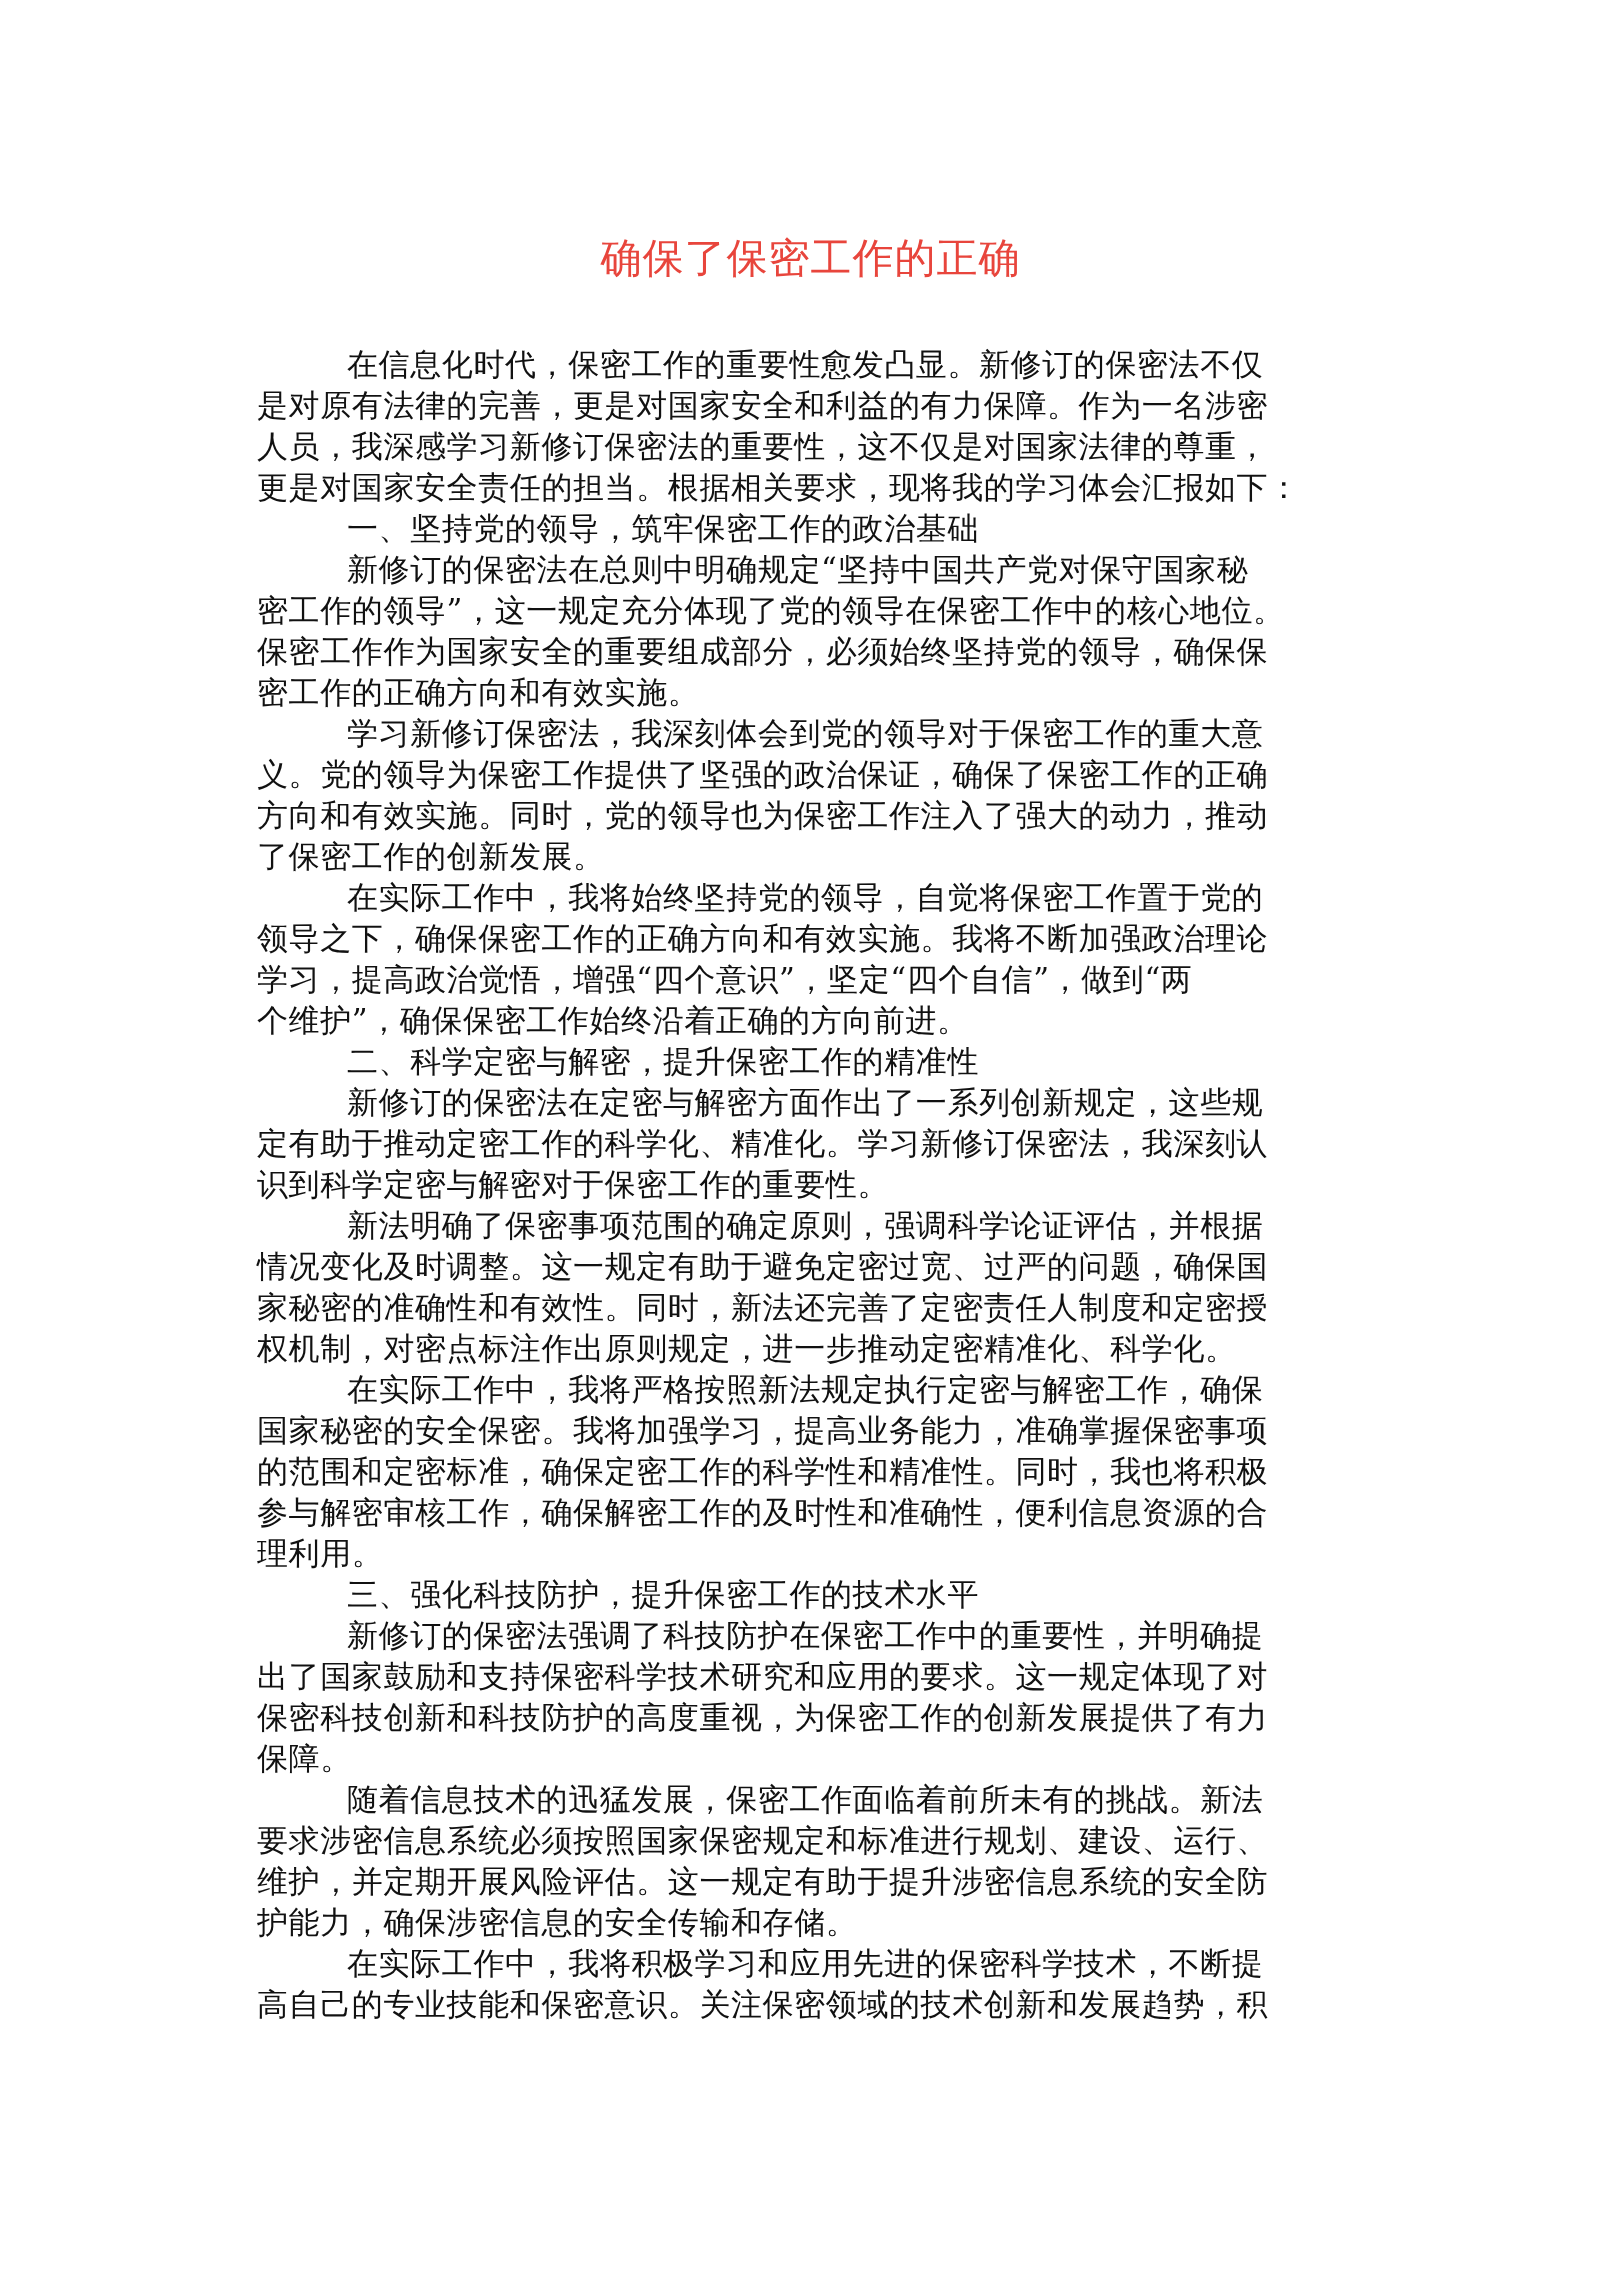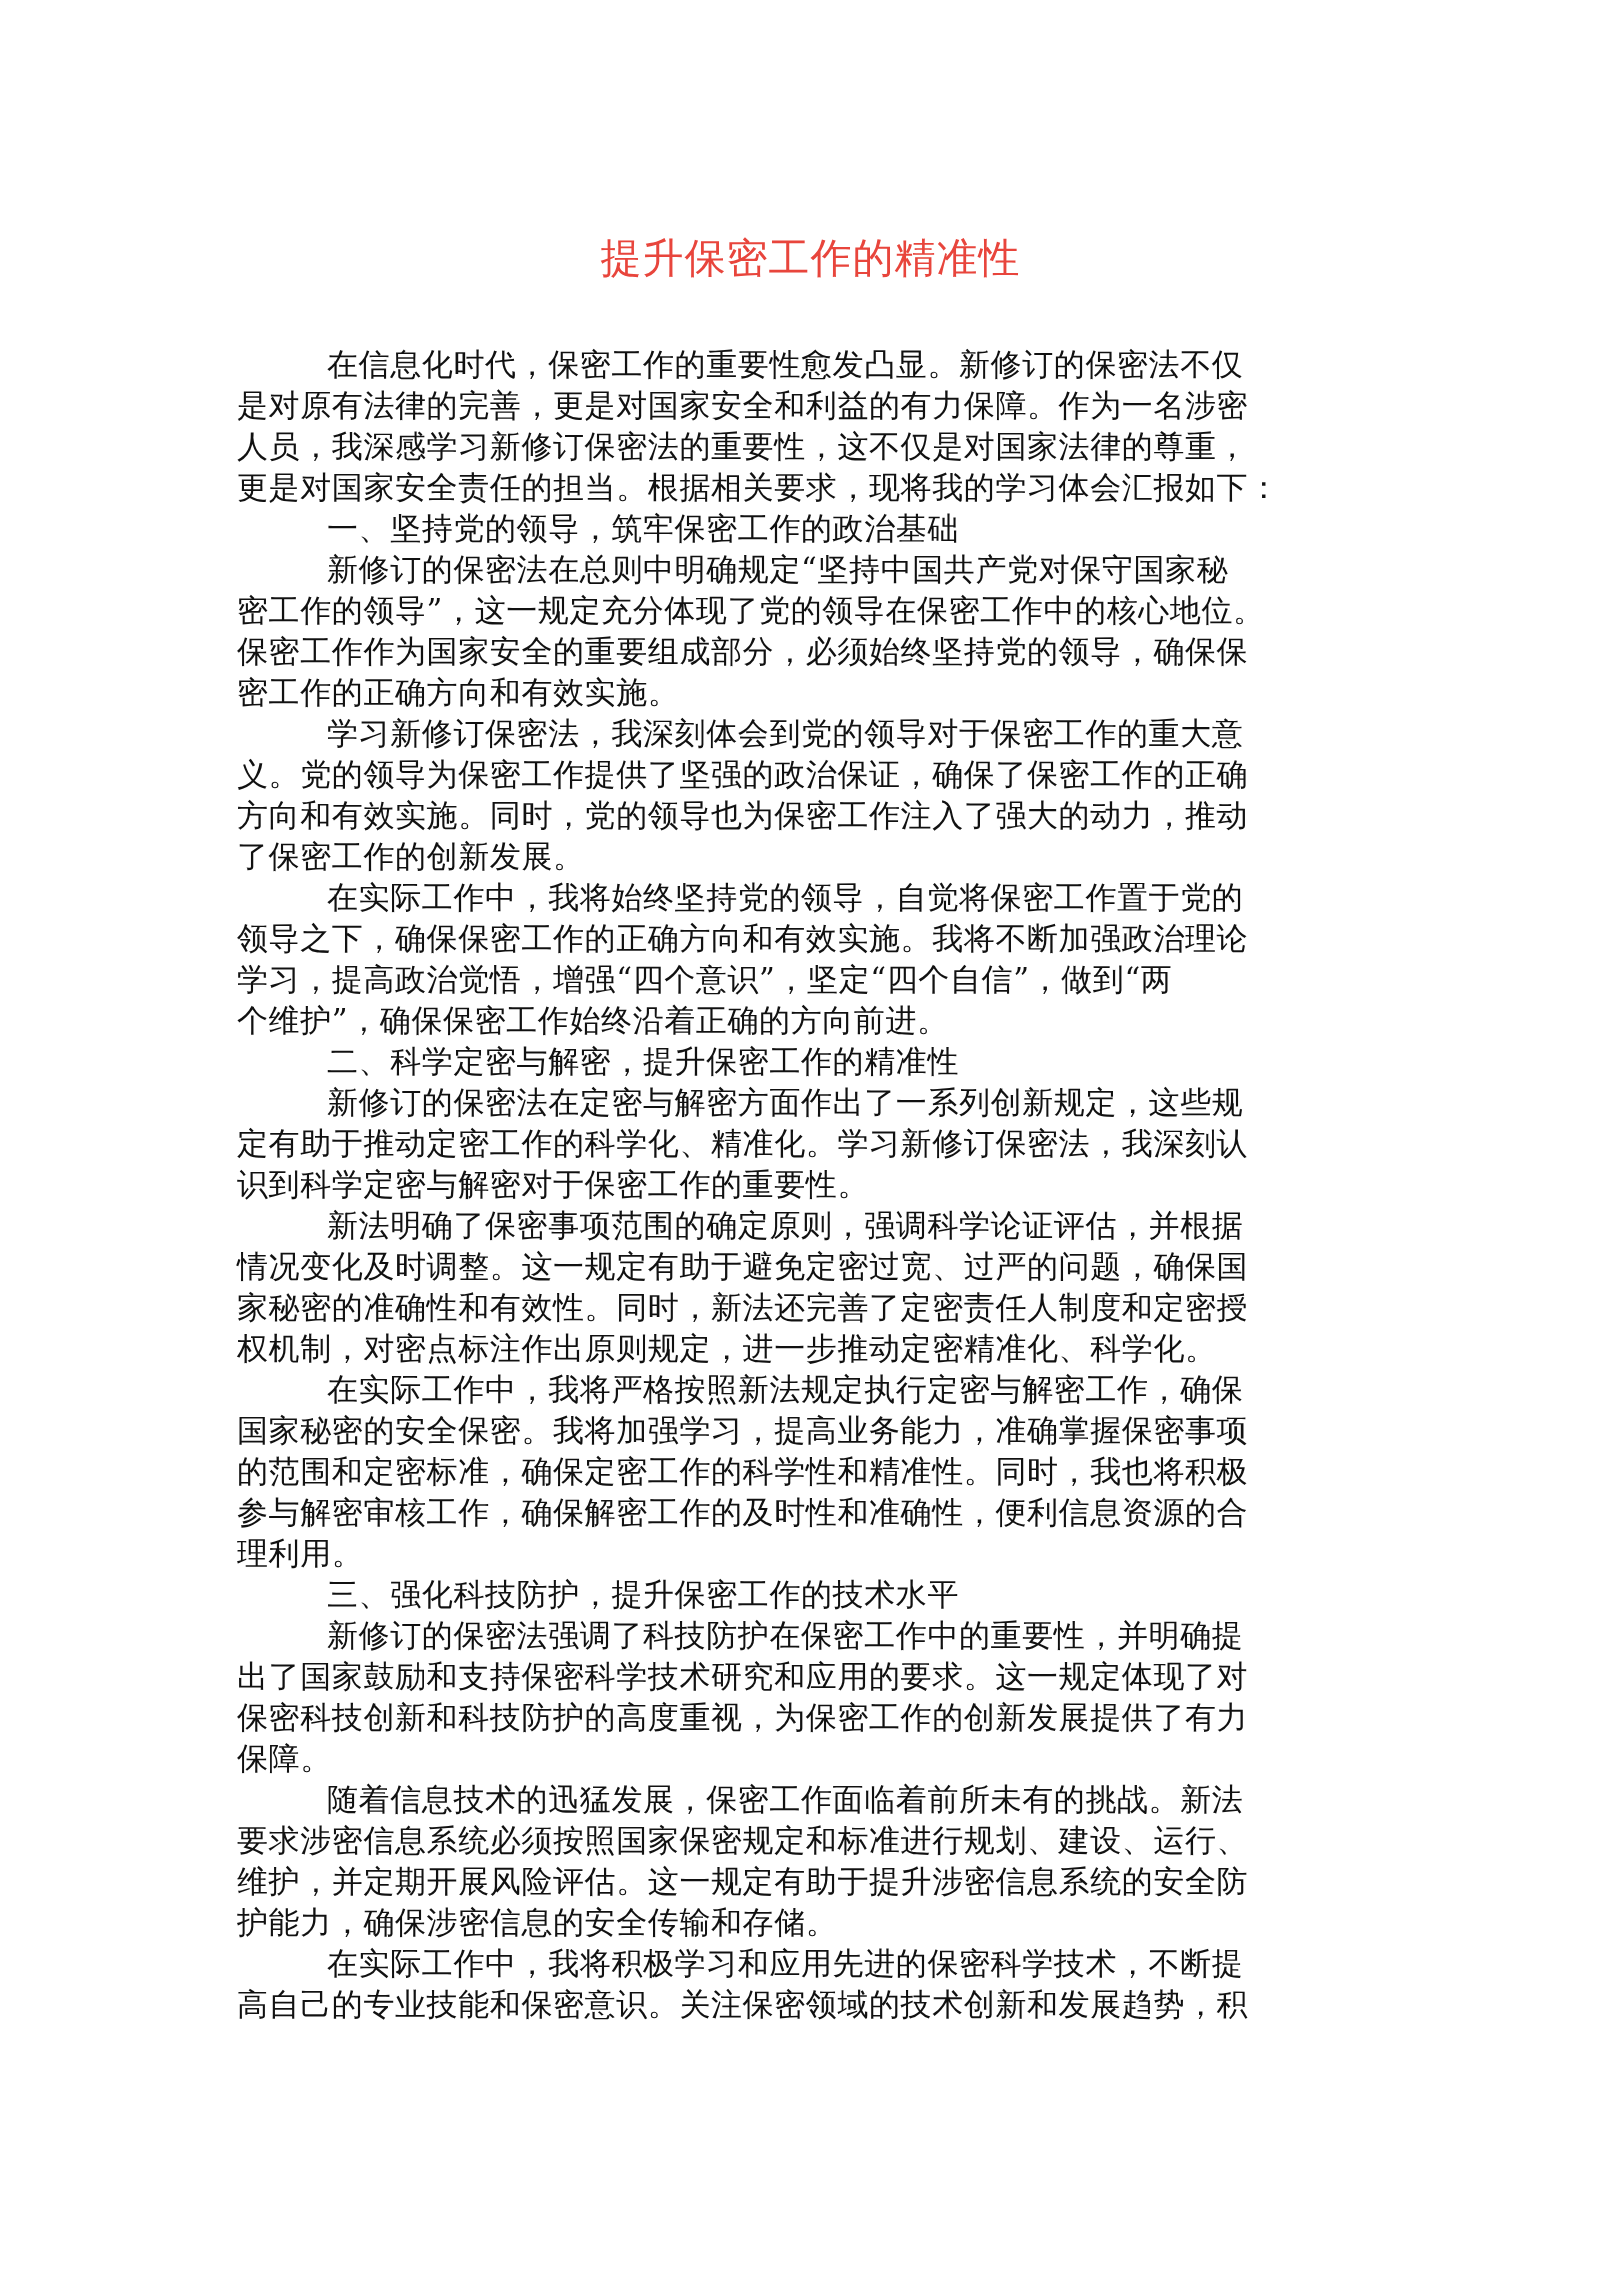--- a/index.html
+++ b/index.html
@@ -4,29 +4,29 @@
 <style>
   html, body { margin: 0; padding: 0; background: #ffffff; }
   body { width: 1621px; height: 2293px; position: relative; overflow: hidden; }
   .page { position: absolute; left: 0; top: 0; width: 1621px; height: 2293px; background: #fff; }
   .title {
     position: absolute; left: 0; width: 1621px; top: 231px;
     text-align: center; font-family: "DejaVu Serif", "Liberation Serif", serif;
     font-size: 41px; line-height: 55px; color: #e8453c; letter-spacing: 1px;
   }
   .body-text {
-    position: absolute; left: 237px; top: 344px; width: 1157px;
+    position: absolute; left: 257px; top: 344px; width: 1157px;
     font-family: "DejaVu Serif", "Liberation Serif", serif;
     font-size: 31px; line-height: 41px; color: #111;
     white-space: pre; letter-spacing: 0.6px;
   }
   .line { display: block; height: 41px; }
   .line.indent { padding-left: 90px; }
   .line.heading { padding-left: 90px; font-weight: normal; }
 </style>
 </head>
 <body>
 
 <div class="page">
-  <div class="title">提升保密工作的精准性</div>
+  <div class="title">确保了保密工作的正确</div>
   <div class="body-text" id="body-text"><span class="line indent">在信息化时代，保密工作的重要性愈发凸显。新修订的保密法不仅</span><span class="line ">是对原有法律的完善，更是对国家安全和利益的有力保障。作为一名涉密</span><span class="line ">人员，我深感学习新修订保密法的重要性，这不仅是对国家法律的尊重，</span><span class="line ">更是对国家安全责任的担当。根据相关要求，现将我的学习体会汇报如下：</span><span class="line heading">一、坚持党的领导，筑牢保密工作的政治基础</span><span class="line indent">新修订的保密法在总则中明确规定“坚持中国共产党对保守国家秘</span><span class="line ">密工作的领导”，这一规定充分体现了党的领导在保密工作中的核心地位。</span><span class="line ">保密工作作为国家安全的重要组成部分，必须始终坚持党的领导，确保保</span><span class="line ">密工作的正确方向和有效实施。</span><span class="line indent">学习新修订保密法，我深刻体会到党的领导对于保密工作的重大意</span><span class="line ">义。党的领导为保密工作提供了坚强的政治保证，确保了保密工作的正确</span><span class="line ">方向和有效实施。同时，党的领导也为保密工作注入了强大的动力，推动</span><span class="line ">了保密工作的创新发展。</span><span class="line indent">在实际工作中，我将始终坚持党的领导，自觉将保密工作置于党的</span><span class="line ">领导之下，确保保密工作的正确方向和有效实施。我将不断加强政治理论</span><span class="line ">学习，提高政治觉悟，增强“四个意识”，坚定“四个自信”，做到“两</span><span class="line ">个维护”，确保保密工作始终沿着正确的方向前进。</span><span class="line heading">二、科学定密与解密，提升保密工作的精准性</span><span class="line indent">新修订的保密法在定密与解密方面作出了一系列创新规定，这些规</span><span class="line ">定有助于推动定密工作的科学化、精准化。学习新修订保密法，我深刻认</span><span class="line ">识到科学定密与解密对于保密工作的重要性。</span><span class="line indent">新法明确了保密事项范围的确定原则，强调科学论证评估，并根据</span><span class="line ">情况变化及时调整。这一规定有助于避免定密过宽、过严的问题，确保国</span><span class="line ">家秘密的准确性和有效性。同时，新法还完善了定密责任人制度和定密授</span><span class="line ">权机制，对密点标注作出原则规定，进一步推动定密精准化、科学化。</span><span class="line indent">在实际工作中，我将严格按照新法规定执行定密与解密工作，确保</span><span class="line ">国家秘密的安全保密。我将加强学习，提高业务能力，准确掌握保密事项</span><span class="line ">的范围和定密标准，确保定密工作的科学性和精准性。同时，我也将积极</span><span class="line ">参与解密审核工作，确保解密工作的及时性和准确性，便利信息资源的合</span><span class="line ">理利用。</span><span class="line heading">三、强化科技防护，提升保密工作的技术水平</span><span class="line indent">新修订的保密法强调了科技防护在保密工作中的重要性，并明确提</span><span class="line ">出了国家鼓励和支持保密科学技术研究和应用的要求。这一规定体现了对</span><span class="line ">保密科技创新和科技防护的高度重视，为保密工作的创新发展提供了有力</span><span class="line ">保障。</span><span class="line indent">随着信息技术的迅猛发展，保密工作面临着前所未有的挑战。新法</span><span class="line ">要求涉密信息系统必须按照国家保密规定和标准进行规划、建设、运行、</span><span class="line ">维护，并定期开展风险评估。这一规定有助于提升涉密信息系统的安全防</span><span class="line ">护能力，确保涉密信息的安全传输和存储。</span><span class="line indent">在实际工作中，我将积极学习和应用先进的保密科学技术，不断提</span><span class="line ">高自己的专业技能和保密意识。关注保密领域的技术创新和发展趋势，积</span></div>
 </div>
 
 
 </body></html>

